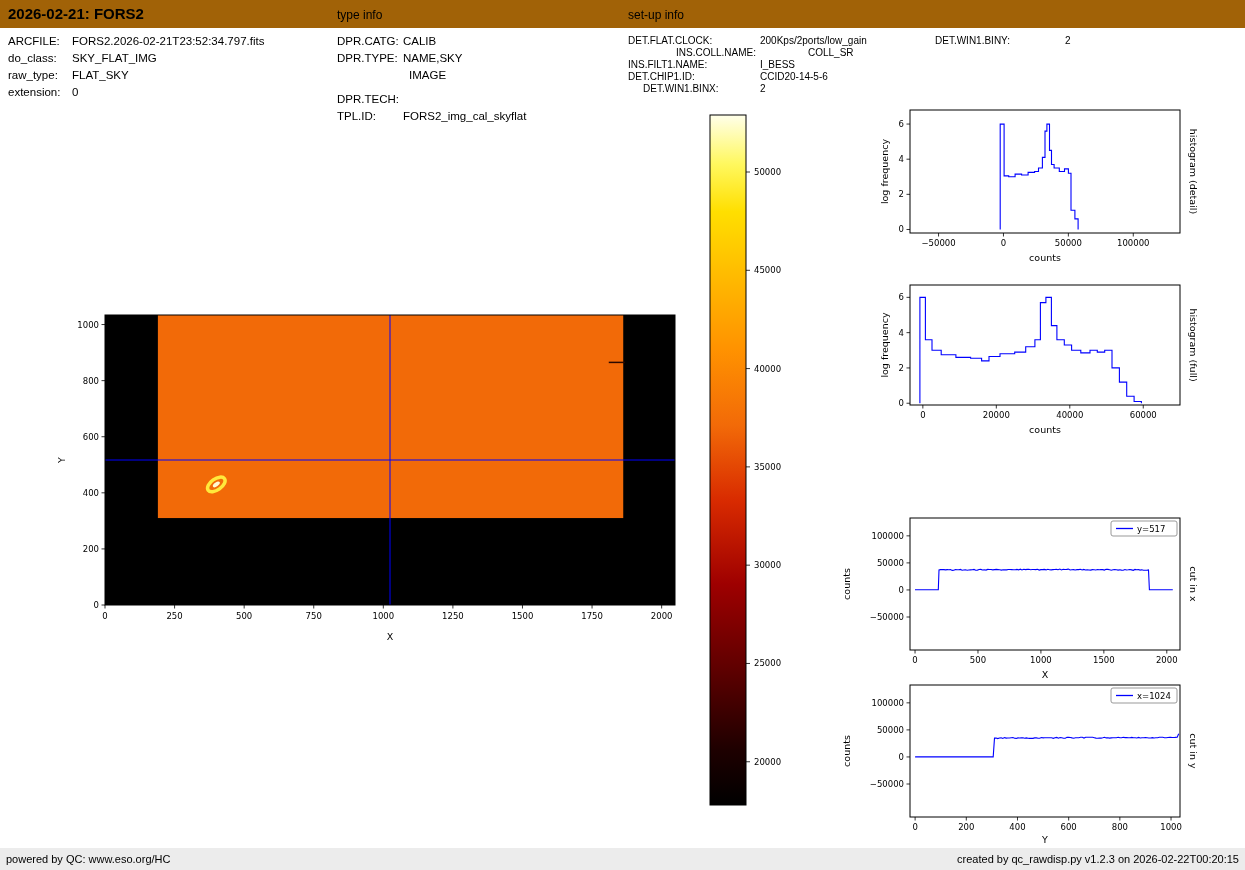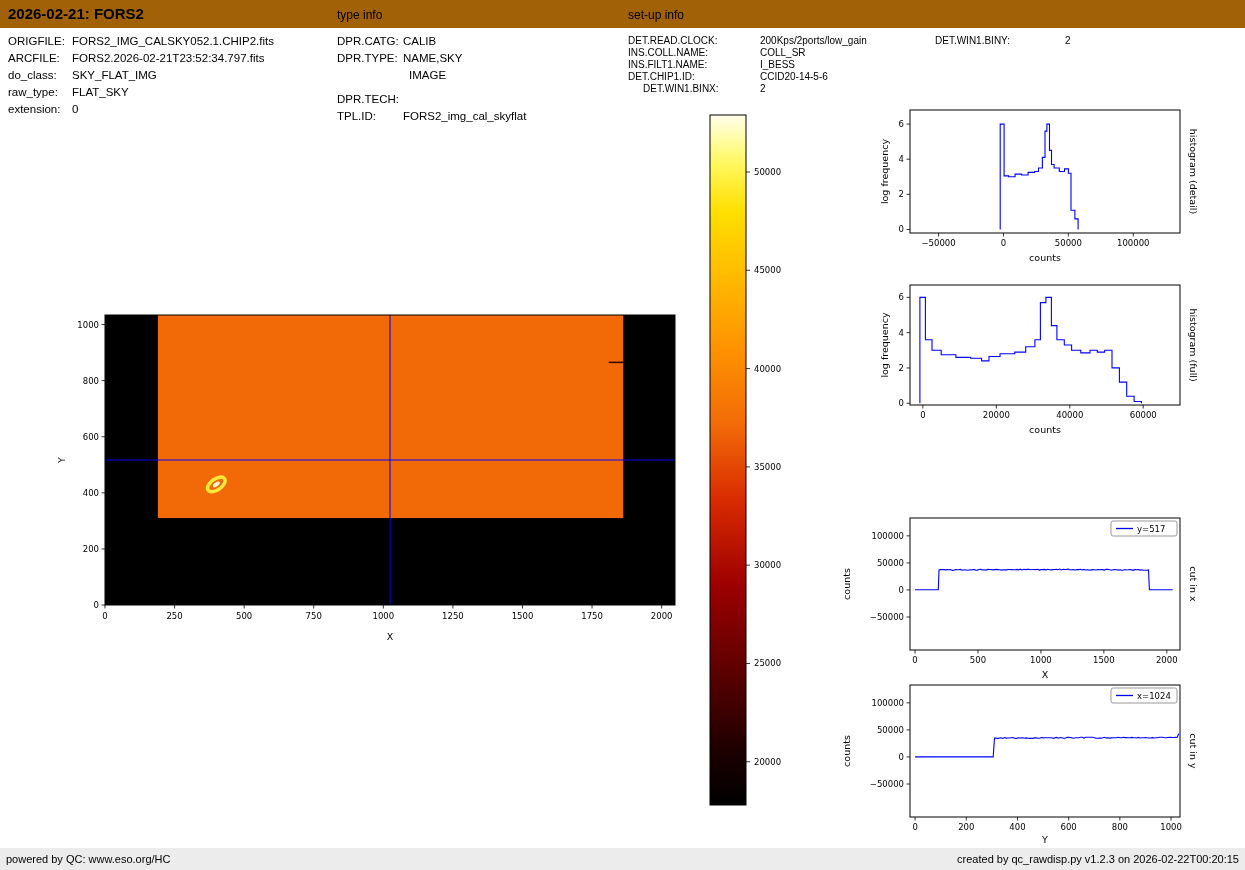--- a/index.html
+++ b/index.html
@@ -28,24 +28,20 @@
 <body>
 
 <div class="topbar">
   <span class="title">2026-02-21: FORS2</span>
   <span class="sec-label" id="type-info-label">type info</span>
   <span class="sec-label" id="setup-info-label">set-up info</span>
 </div>
 
 <div id="file-info" class="kv">
     <div class="row">
-      <span class="lab" style="width: 64px;">ORIGFILE:</span>
-      <span class="val">FORS2_IMG_CALSKY052.1.CHIP2.fits</span>
-    </div>
-    <div class="row">
       <span class="lab" style="width: 64px;">ARCFILE:</span>
       <span class="val">FORS2.2026-02-21T23:52:34.797.fits</span>
     </div>
     <div class="row">
       <span class="lab" style="width: 64px;">do_class:</span>
       <span class="val">SKY_FLAT_IMG</span>
     </div>
     <div class="row">
       <span class="lab" style="width: 64px;">raw_type:</span>
       <span class="val">FLAT_SKY</span>
@@ -68,25 +64,25 @@
       <span class="lab" style="width: 72px; margin-top: 24px;">DPR.TECH:</span>
       <span class="val">IMAGE</span>
     </div>
     <div class="row">
       <span class="lab" style="width: 66px;">TPL.ID:</span>
       <span class="val">FORS2_img_cal_skyflat</span>
     </div>
   </div>
 <div id="setup-info" class="kv small">
     <div class="row">
-      <span class="lab" style="width: 132px;">DET.READ.CLOCK:</span>
+      <span class="lab" style="width: 132px;">DET.FLAT.CLOCK:</span>
       <span class="val">200Kps/2ports/low_gain</span>
     </div>
     <div class="row">
-      <span class="lab" style="width: 132px;">INS.COLL.NAME:</span>
+      <span class="lab" style="width: 132px; margin-left: 48px;">INS.COLL.NAME:</span>
       <span class="val">COLL_SR</span>
     </div>
     <div class="row">
       <span class="lab" style="width: 132px;">INS.FILT1.NAME:</span>
       <span class="val">I_BESS</span>
     </div>
     <div class="row">
       <span class="lab" style="width: 132px;">DET.CHIP1.ID:</span>
       <span class="val">CCID20-14-5-6</span>
     </div>

